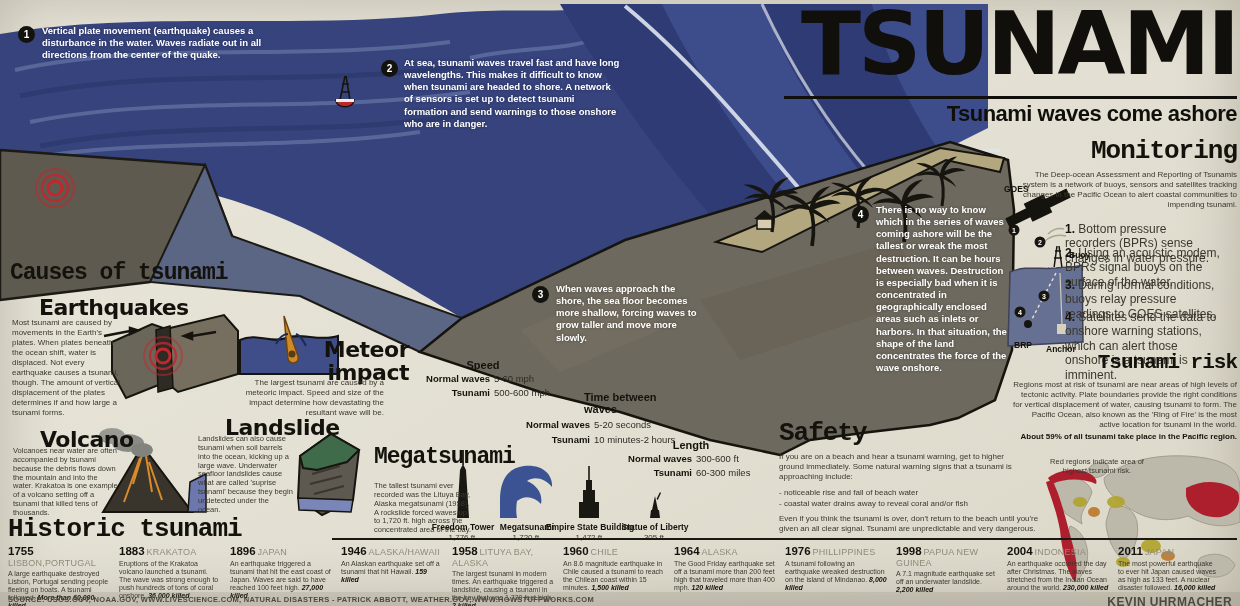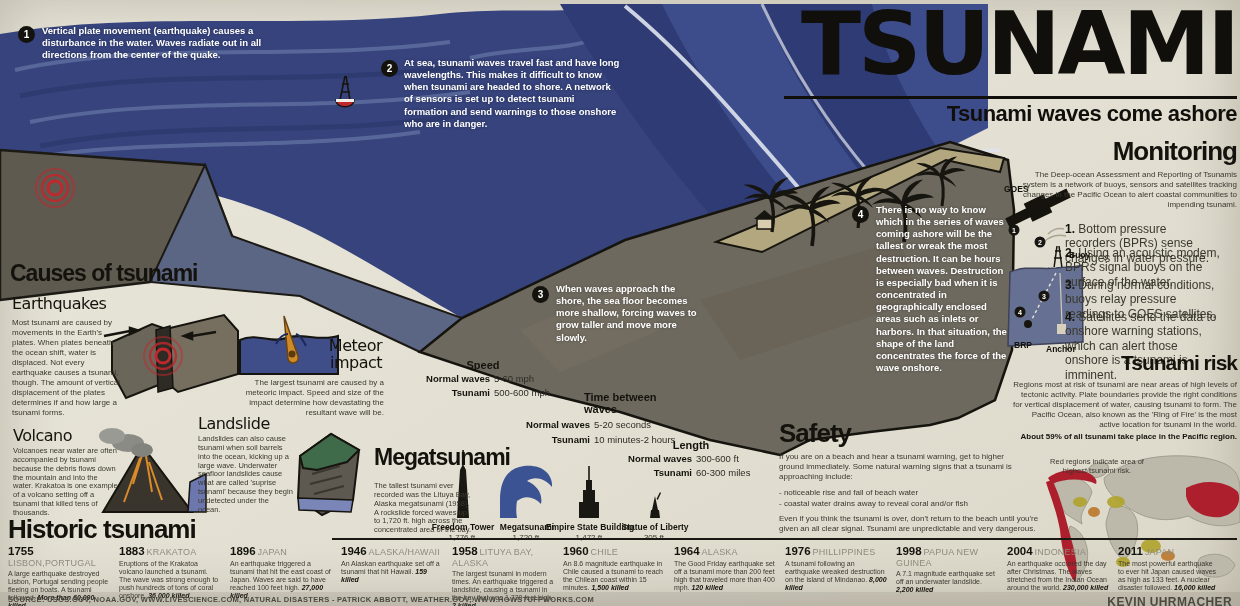--- a/index.html
+++ b/index.html
@@ -10,22 +10,22 @@
     box-shadow:inset 0 0 60px rgba(60,50,30,.25);
   }
   .abs{position:absolute;}
   .cnum{position:absolute;width:17px;height:17px;border-radius:50%;background:#14120c;color:#fff;
         font-size:10px;font-weight:bold;display:flex;align-items:center;justify-content:center;z-index:5;}
   .callout{position:absolute;color:#fff;font-weight:bold;font-size:9.5px;line-height:1.28;z-index:5;
            text-shadow:0 0 3px rgba(0,0,0,.35);}
   .h-title{font-family:"DejaVu Sans",sans-serif;font-weight:900;font-size:88px;line-height:.95;
            letter-spacing:-3px;color:#100f0b;text-align:right;}
   .h-sub{font-weight:bold;font-size:22px;color:#100f0b;text-align:right;letter-spacing:-.5px;}
-  .h-sec{font-family:Liberation Sans, sans-serif;font-weight:bold;font-size:23px;letter-spacing:-1px;color:#14120c;line-height:1;}
-  .h-sub2{font-family:"DejaVu Sans",sans-serif;font-weight:normal;font-size:16px;letter-spacing:-.5px;color:#14120c;line-height:1.05;}
+  .h-sec{font-family:Liberation Mono, monospace;font-weight:bold;font-size:23px;letter-spacing:-1px;color:#14120c;line-height:1;}
+  .h-sub2{font-family:"DejaVu Sans",sans-serif;font-weight:bold;font-size:22px;letter-spacing:-.5px;color:#14120c;line-height:1.05;margin-left:27px;}
   .body{font-size:8px;line-height:1.25;color:#3b382f;}
   .body75{font-size:7.5px;line-height:1.18;color:#3b382f;}
   .stat-h{font-weight:bold;font-size:11px;color:#14120c;line-height:1.05;}
   .stat-row{display:flex;font-size:9.5px;line-height:1.55;color:#2e2c26;}
   .stat-row .lbl{font-weight:bold;text-align:right;margin-right:4px;color:#14120c;}
   .bl-name{position:absolute;transform:translateX(-50%);font-weight:bold;font-size:8.5px;white-space:nowrap;
            text-align:center;color:#14120c;z-index:4;}
   .bl-h{position:absolute;transform:translateX(-50%);font-size:8px;color:#3b382f;z-index:4;}
   .m-step{position:absolute;right:20px;width:155px;text-align:left;font-size:12px;line-height:1.2;color:#3b382f;z-index:4;}
   .m-step b{color:#14120c;}

